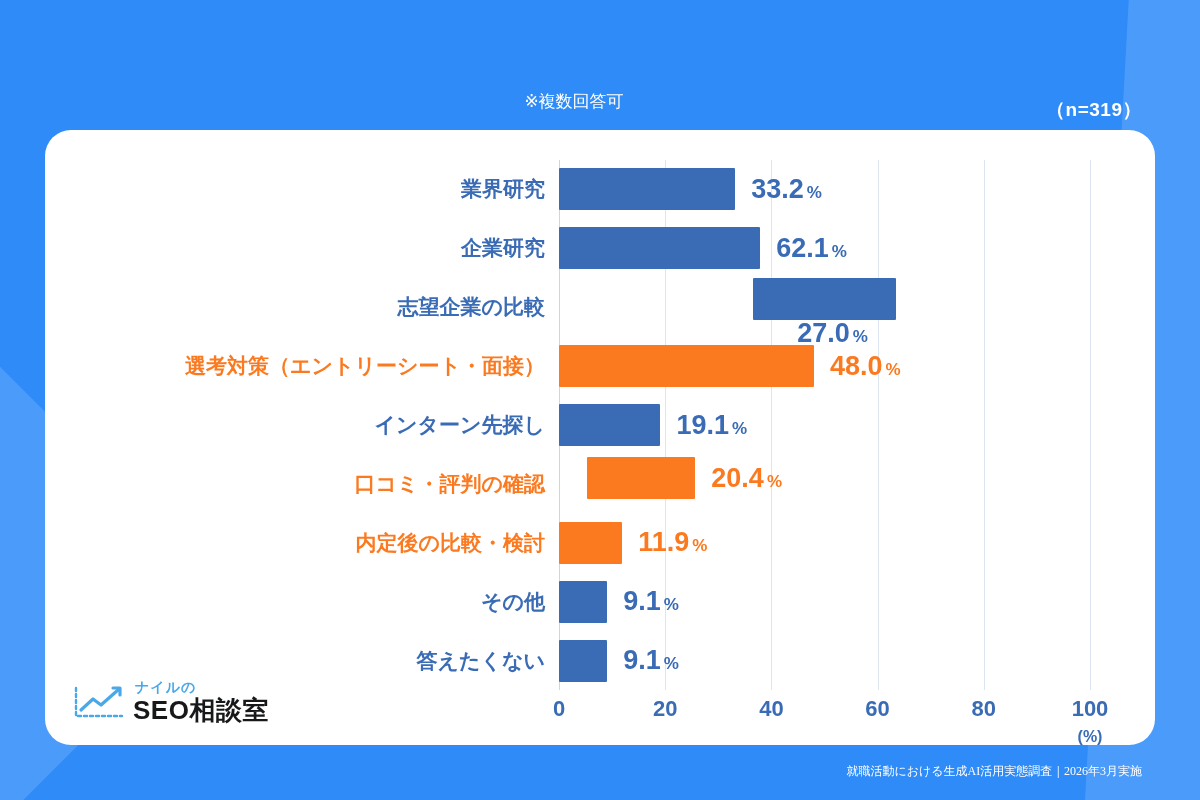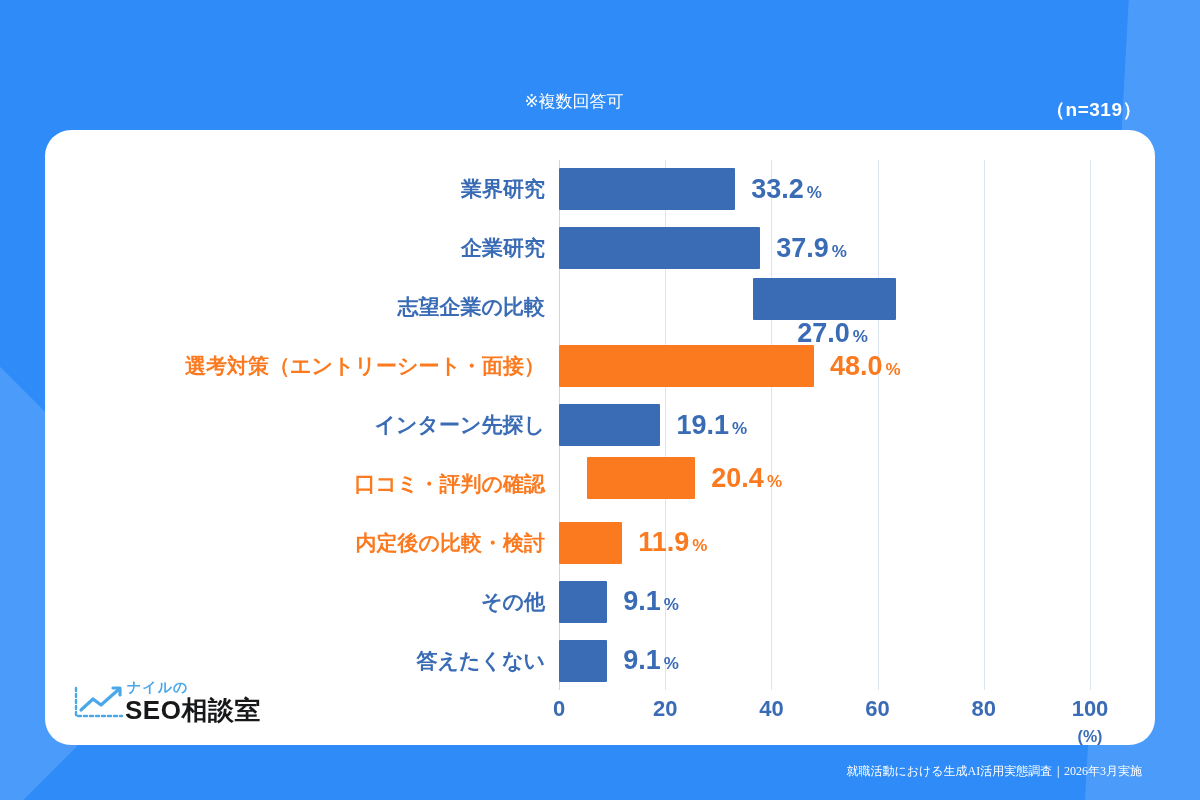--- a/index.html
+++ b/index.html
@@ -103,21 +103,21 @@
     font-size:22px; font-weight:bold; color:#3A6BB5;
   }
   #axis-unit {
     position:absolute; top:38px; left:531px;
     transform:translateX(-50%);
     font-size:16px; font-weight:bold; color:#3A6BB5;
   }
   
   #logo {
     position:absolute; left:28px; bottom:22px;
-    display:flex; align-items:flex-end; justify-content:flex-end;
+    display:flex; align-items:flex-end; gap:8px;justify-content:flex-end;
   }
   #logo-icon { width:52px; height:40px; flex:0 0 auto; }
   #logo-text { display:flex; flex-direction:column; line-height:1; }
   #logo-kana {
     font-size:14px; font-weight:bold; color:#4AA8E8;
     letter-spacing:1px; margin-bottom:3px; margin-left:2px;
   }
   #logo-main {
     font-size:26px; font-weight:bold; color:#17181A;
     letter-spacing:0.5px;
@@ -164,21 +164,21 @@
           <div class="gridline" style="left: 424.8px;"></div>
           <div class="gridline" style="left: 531px;"></div>
         </div>
       <div id="bars">
           <div class="bar-row" style="top: 0px;">
             <div class="bar blue" style="width: 176.292px;"></div>
             <div class="bar-value blue"><span>33.2</span><span class="unit">%</span></div>
           </div>
           <div class="bar-row" style="top: 58.9px;">
             <div class="bar blue" style="width: 201.249px;"></div>
-            <div class="bar-value blue"><span>37.9</span><span class="unit">%</span></div>
+            <div class="bar-value blue"><span>62.1</span><span class="unit">%</span></div>
           </div>
           <div class="bar-row" style="top: 117.8px; flex-direction: column;">
             <div class="bar blue" style="width: 143.37px;"></div>
             <div class="bar-value blue"><span>27.0</span><span class="unit">%</span></div>
           </div>
           <div class="bar-row" style="top: 176.7px;">
             <div class="bar orange" style="width: 254.88px;"></div>
             <div class="bar-value orange"><span>48.0</span><span class="unit">%</span></div>
           </div>
           <div class="bar-row" style="top: 235.6px;">

